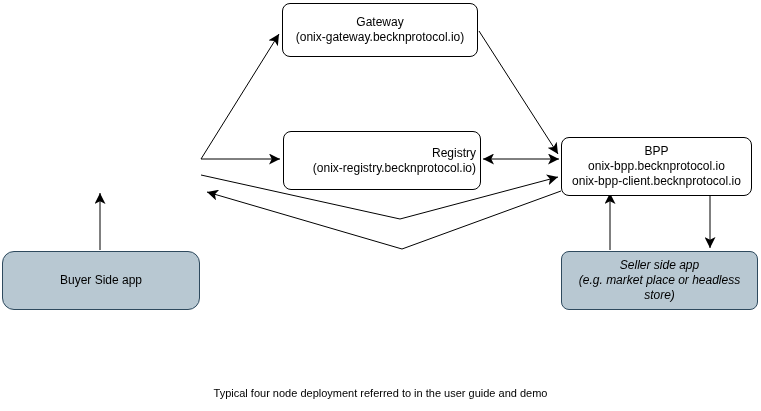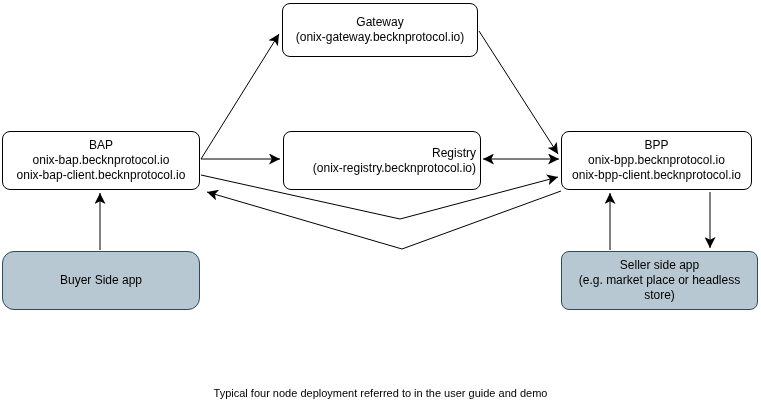--- a/index.html
+++ b/index.html
@@ -89,41 +89,36 @@
     <line x1="610" y1="250" x2="610" y2="193" marker-end="url(#arrowEnd)"></line>
 
     <line x1="710" y1="192" x2="710" y2="248" marker-end="url(#arrowEnd)"></line>
   </svg>
 
   <div class="node" style="left:282px; top:3px; width:196px; height:54px;">
     <div>Gateway</div>
     <div>(onix-gateway.becknprotocol.io)</div>
   </div>
 
-  <div class="node" style="left:2px; top:131px; width:198px; height:59px;">
-    <div>BAP</div>
-    <div>onix-bap.becknprotocol.io</div>
-    <div>onix-bap-client.becknprotocol.io</div>
-  </div>
 
   <div class="node" style="left:283px; top:131px; width:198px; height:59px;align-items:flex-end;">
     <div>Registry</div>
     <div>(onix-registry.becknprotocol.io)</div>
   </div>
 
-  <div class="node" style="left:561px; top:131px; width:191px; height:59px;">
+  <div class="node" style="left:561px; top:137px; width:191px; height:59px;">
     <div>BPP</div>
     <div>onix-bpp.becknprotocol.io</div>
     <div>onix-bpp-client.becknprotocol.io</div>
   </div>
 
   <div class="node app" style="left:2px; top:251px; width:198px; height:59px;border-radius:12px;">
     <div>Buyer Side app</div>
   </div>
 
-  <div class="node app" style="left:561px; top:251px; width:197px; height:59px;">
+  <div class="node app" style="left:561px; top:251px; width:197px; height:59px;font-style:italic;">
     <div>Seller side app</div>
     <div>(e.g. market place or headless store)</div>
   </div>
 
   <div class="caption">Typical four node deployment referred to in the user guide and demo</div>
 
 </div>
 
 </body></html>

